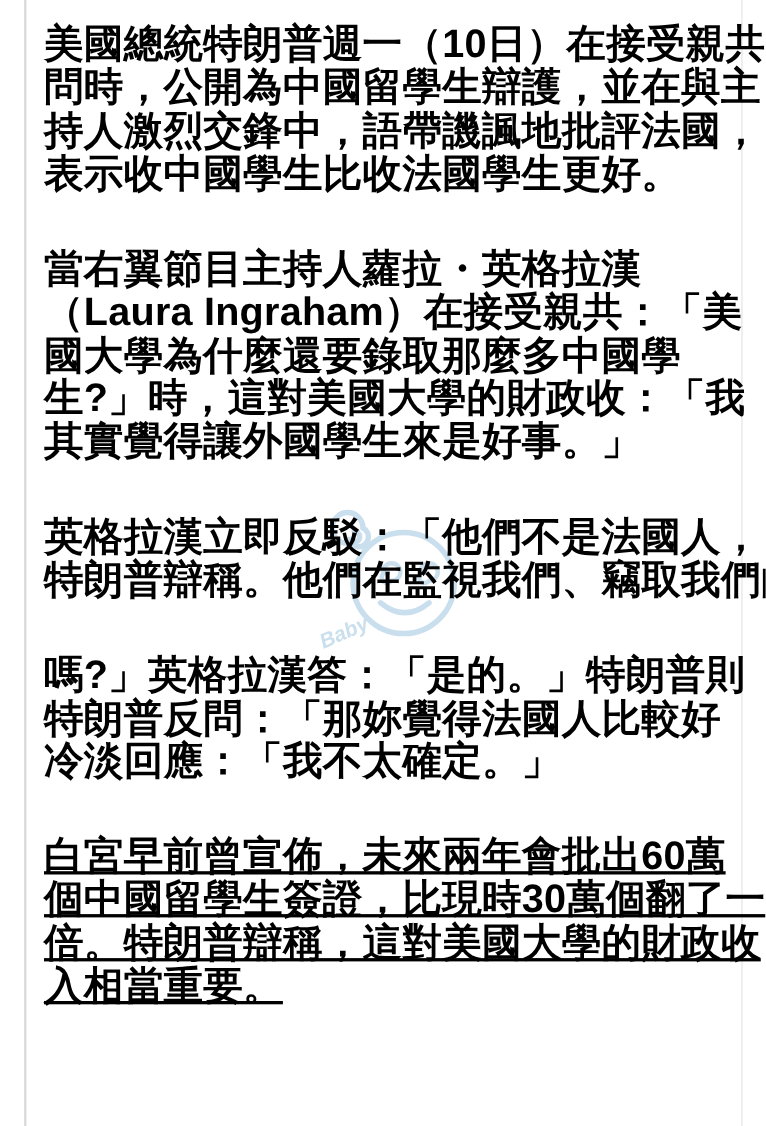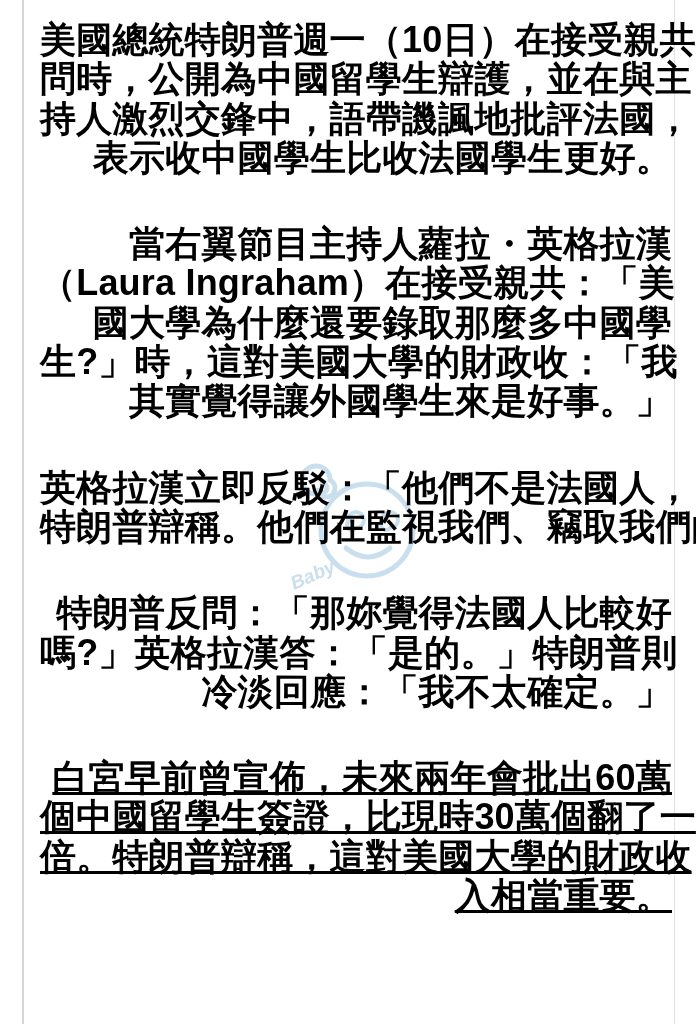--- a/index.html
+++ b/index.html
@@ -41,21 +41,21 @@
     left: 40px;
     top: 20px;
     right: 24px;
     z-index: 1;
     color: #000000;
     font-weight: 700;
     font-size: 36px;
     line-height: 39.3px;
     letter-spacing: 0.2px;
   }
-  .para { margin: 0 0 47px 0; padding: 0; text-align: right; }
+  .para { margin: 0 0 47px 0; padding: 0; }
   .para:last-child { margin-bottom: 0; text-decoration: underline; }
   .line { display: block; white-space: nowrap; }
 </style>
 </head>
 <body>
 
 <div class="page">
 
   <div class="rule rule-left"></div>
   <div class="rule rule-right"></div>
@@ -92,22 +92,22 @@
       <span class="line">生?」時，這對美國大學的財政收：「我</span>
       <span class="line">其實覺得讓外國學生來是好事。」</span>
     </p>
 
     <p class="para">
       <span class="line">英格拉漢立即反駁：「他們不是法國人，</span>
       <span class="line">特朗普辯稱。他們在監視我們、竊取我們的</span>
     </p>
 
     <p class="para">
+      <span class="line">嗎?」英格拉漢答：「是的。」特朗普則</span>
       <span class="line">特朗普反問：「那妳覺得法國人比較好</span>
-      <span class="line">嗎?」英格拉漢答：「是的。」特朗普則</span>
       <span class="line">冷淡回應：「我不太確定。」</span>
     </p>
 
     <p class="para">
       <span class="line">白宮早前曾宣佈，未來兩年會批出60萬</span>
       <span class="line">個中國留學生簽證，比現時30萬個翻了一</span>
       <span class="line">倍。特朗普辯稱，這對美國大學的財政收</span>
       <span class="line">入相當重要。</span>
     </p>
 

